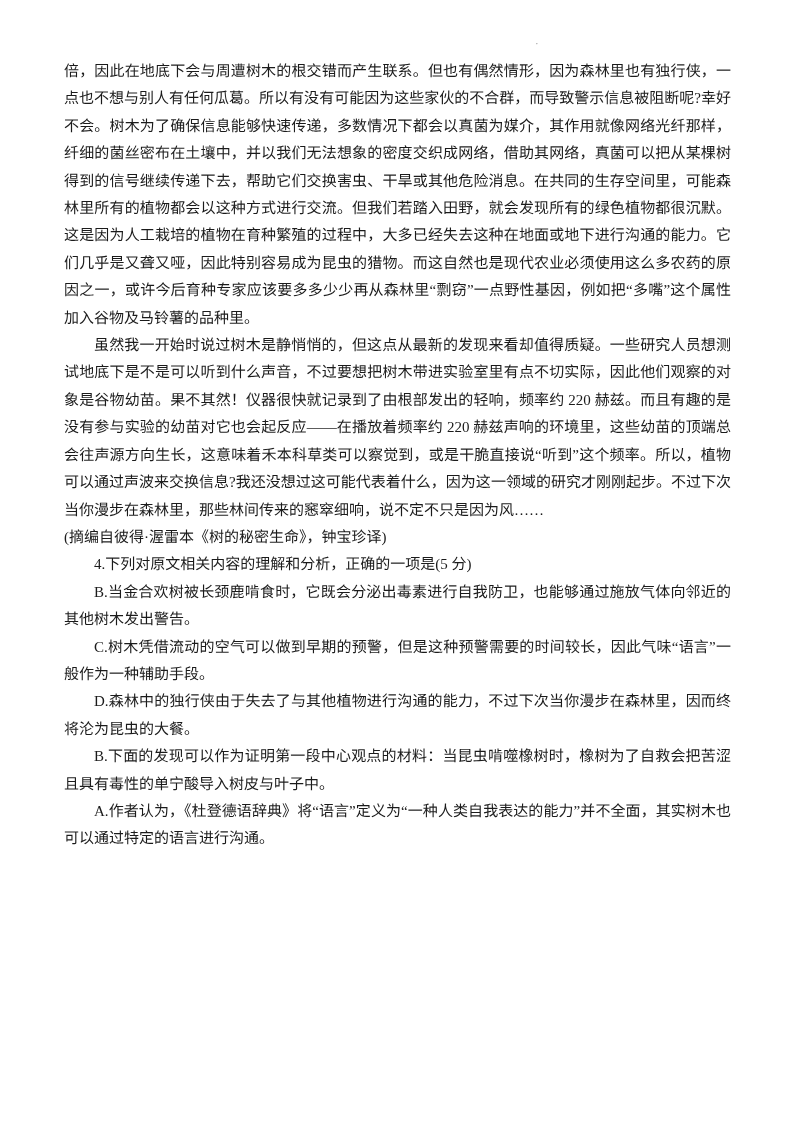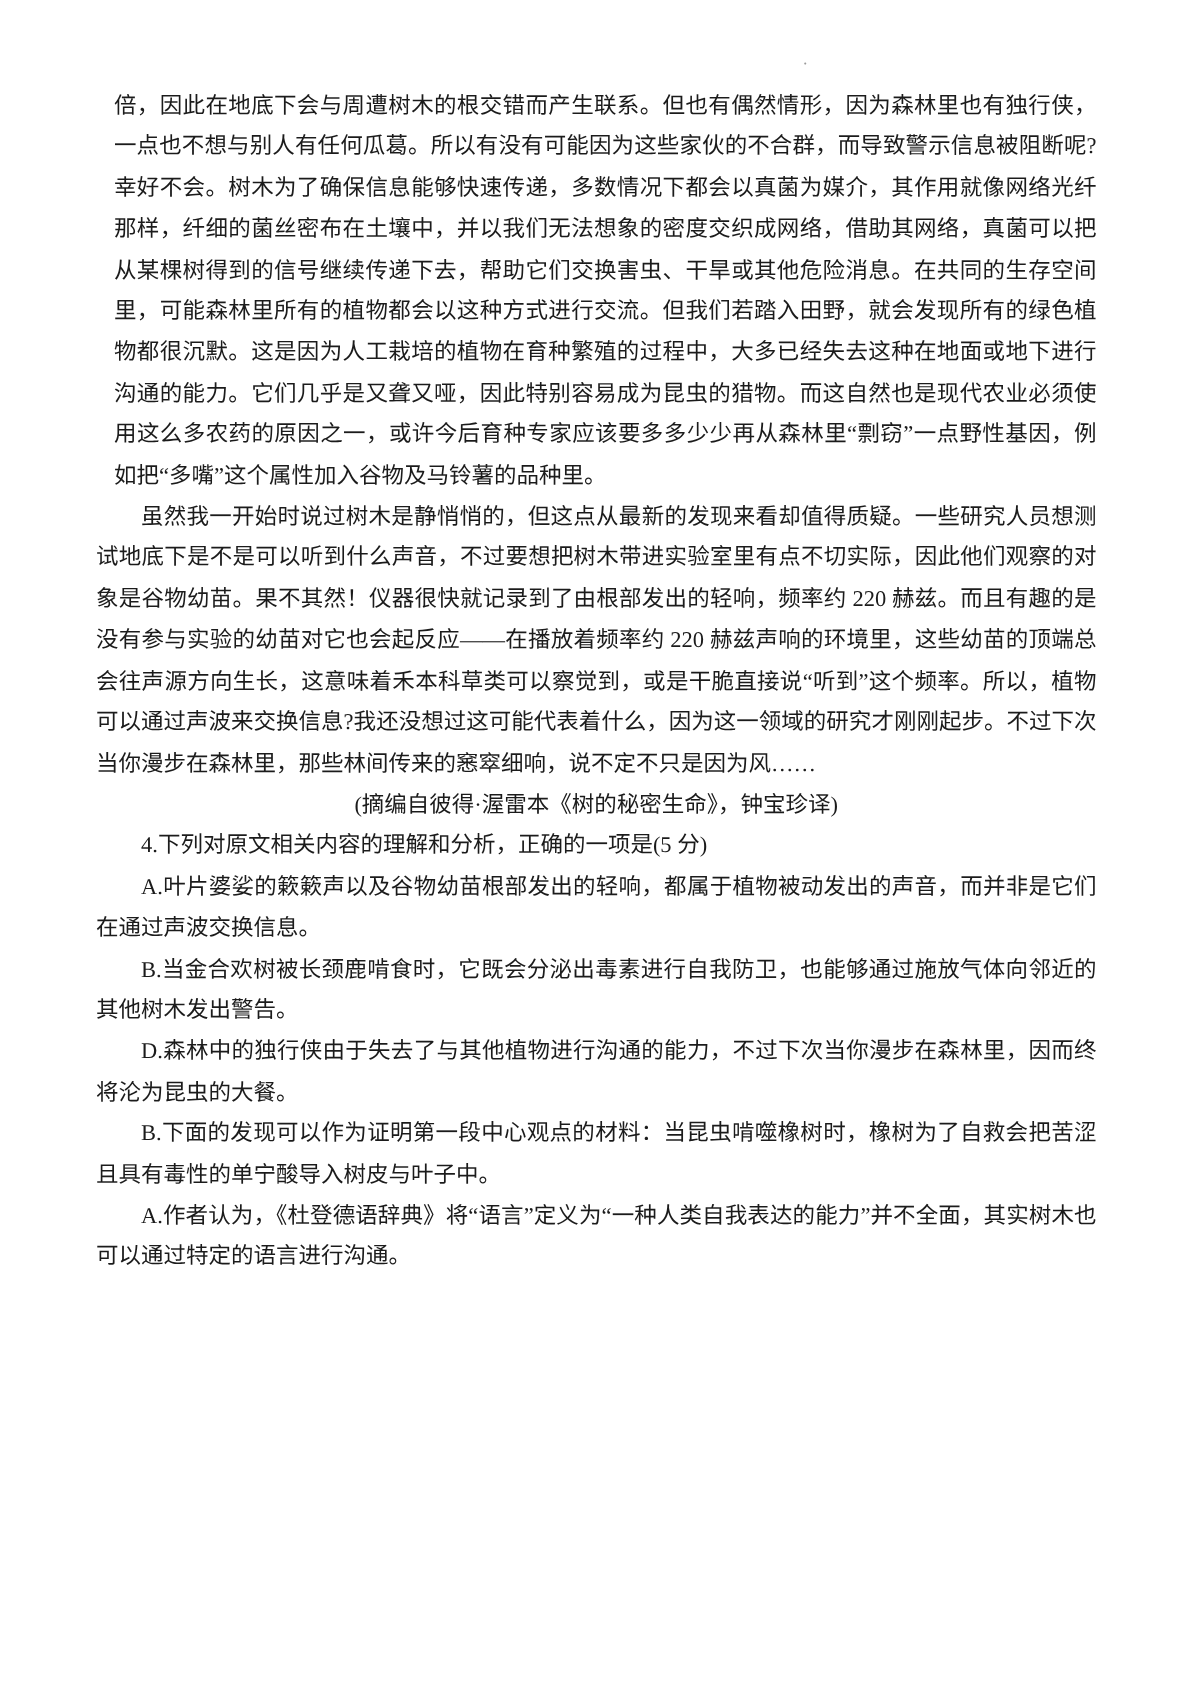--- a/index.html
+++ b/index.html
@@ -26,46 +26,46 @@
     top: 58px;
     width: 667px;
   }
   p {
     margin: 0;
     font-size: 15px;
     line-height: 27.4px;
     text-align: justify;
     word-break: break-all;
   }
-  .para-first { text-indent: 0; margin-left: 12px; }
+  .para-first { text-indent: 0; }
   .para-indent { text-indent: 2em; }
   .attribution {
-    text-align: center;
+    text-align: left;
     text-indent: 0;
   }
   .stem { text-indent: 2em; }
   .option { text-indent: 2em; }
 </style>
 </head>
 <body>
 
 <div class="corner-mark">·</div>
 
 <div class="content">
 
   <p class="para-first">倍，因此在地底下会与周遭树木的根交错而产生联系。但也有偶然情形，因为森林里也有独行侠，一点也不想与别人有任何瓜葛。所以有没有可能因为这些家伙的不合群，而导致警示信息被阻断呢?幸好不会。树木为了确保信息能够快速传递，多数情况下都会以真菌为媒介，其作用就像网络光纤那样，纤细的菌丝密布在土壤中，并以我们无法想象的密度交织成网络，借助其网络，真菌可以把从某棵树得到的信号继续传递下去，帮助它们交换害虫、干旱或其他危险消息。在共同的生存空间里，可能森林里所有的植物都会以这种方式进行交流。但我们若踏入田野，就会发现所有的绿色植物都很沉默。这是因为人工栽培的植物在育种繁殖的过程中，大多已经失去这种在地面或地下进行沟通的能力。它们几乎是又聋又哑，因此特别容易成为昆虫的猎物。而这自然也是现代农业必须使用这么多农药的原因之一，或许今后育种专家应该要多多少少再从森林里“剽窃”一点野性基因，例如把“多嘴”这个属性加入谷物及马铃薯的品种里。</p>
 
   <p class="para-indent">虽然我一开始时说过树木是静悄悄的，但这点从最新的发现来看却值得质疑。一些研究人员想测试地底下是不是可以听到什么声音，不过要想把树木带进实验室里有点不切实际，因此他们观察的对象是谷物幼苗。果不其然！仪器很快就记录到了由根部发出的轻响，频率约 220 赫兹。而且有趣的是没有参与实验的幼苗对它也会起反应——在播放着频率约 220 赫兹声响的环境里，这些幼苗的顶端总会往声源方向生长，这意味着禾本科草类可以察觉到，或是干脆直接说“听到”这个频率。所以，植物可以通过声波来交换信息?我还没想过这可能代表着什么，因为这一领域的研究才刚刚起步。不过下次当你漫步在森林里，那些林间传来的窸窣细响，说不定不只是因为风……</p>
 
   <p class="attribution">(摘编自彼得·渥雷本《树的秘密生命》，钟宝珍译)</p>
 
   <section>
     <p class="stem">4.下列对原文相关内容的理解和分析，正确的一项是(5 分)</p>
-    <p class="option">A.叶片婆娑的簌簌声以及谷物幼苗根部发出的轻响，都属于植物被动发出的声音，而并非是它们在通过声波交换信息。</p>
     <p class="option">B.当金合欢树被长颈鹿啃食时，它既会分泌出毒素进行自我防卫，也能够通过施放气体向邻近的其他树木发出警告。</p>
+    <p class="option">C.树木凭借流动的空气可以做到早期的预警，但是这种预警需要的时间较长，因此气味“语言”一般作为一种辅助手段。</p>
     <p class="option">D.森林中的独行侠由于失去了与其他植物进行沟通的能力，不过下次当你漫步在森林里，因而终将沦为昆虫的大餐。</p>
   </section>
 
   <section>
     <p class="option">B.下面的发现可以作为证明第一段中心观点的材料：当昆虫啃噬橡树时，橡树为了自救会把苦涩且具有毒性的单宁酸导入树皮与叶子中。</p>
     <p class="option">A.作者认为，《杜登德语辞典》将“语言”定义为“一种人类自我表达的能力”并不全面，其实树木也可以通过特定的语言进行沟通。</p>
   </section>
 
 </div>
 

